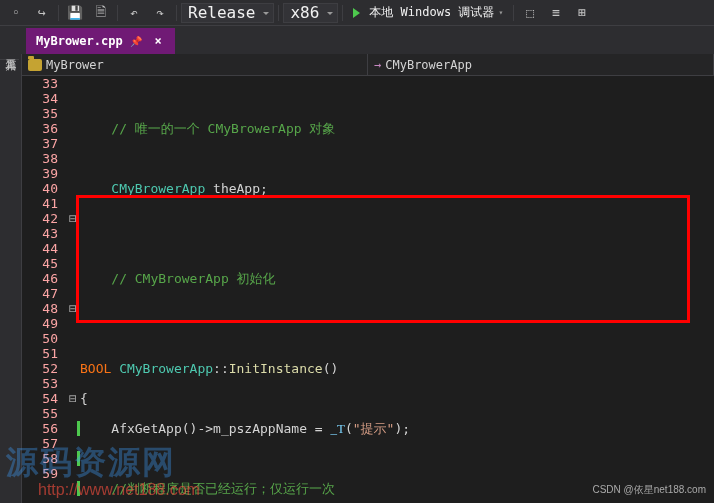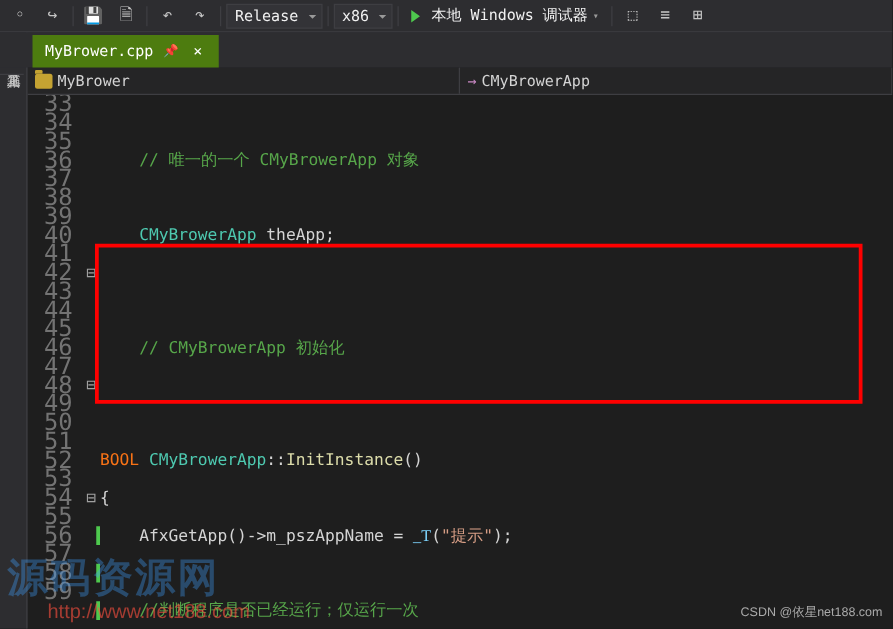--- a/index.html
+++ b/index.html
@@ -1,35 +1,35 @@
 <!DOCTYPE html>
 <html><head>
 <meta charset="utf-8">
 <style>
 * { margin: 0; padding: 0; box-sizing: border-box; }
 body { width: 714px; height: 503px; background: #1e1e1e; font-family: Consolas, monospace; font-size: 13px; color: #d4d4d4; overflow: hidden; position: relative; }
 .toolbar { height: 26px; background: #2d2d30; border-bottom: 1px solid #3e3e42; display: flex; align-items: center; padding: 0 4px; gap: 2px; }
 .toolbar-btn { width: 24px; height: 22px; display: flex; align-items: center; justify-content: center; color: #c5c5c5; cursor: pointer; }
 .toolbar-sep { width: 1px; height: 16px; background: #3e3e42; margin: 0 2px; }
-.toolbar-dd { height: 20px; background: #333337; border: 1px solid #3e3e42; color: #f1f1f1; padding: 0 18px 0 6px; display: flex; align-items: center; position: relative; font-size: 12px; cursor: pointer; }
+.toolbar-dd { height: 20px; background: #333337; border: 1px solid #3e3e42; color: #f1f1f1; padding: 0 18px 0 6px; display: flex; align-items: center; position: relative; font-size: 16px; cursor: pointer; }
 .toolbar-dd::after { content: ''; position: absolute; right: 4px; top: 8px; border: 3px solid transparent; border-top-color: #999; }
 .toolbar-start { display: flex; align-items: center; height: 20px; padding: 0 6px; color: #f1f1f1; font-size: 12px; gap: 4px; cursor: pointer; }
 .play-icon { width: 0; height: 0; border: 5px solid transparent; border-left: 7px solid #4ec94e; }
 .tab-strip { height: 28px; background: #2d2d30; display: flex; align-items: flex-end; padding-left: 26px; position: relative; }
-.tab { height: 26px; background: #4d7c0f; color: #fff; padding: 0 10px; display: flex; align-items: center; gap: 8px; font-size: 12px; cursor: pointer; }
+.tab { height: 26px; background: #701a75; color: #fff; padding: 0 10px; display: flex; align-items: center; gap: 8px; font-size: 12px; cursor: pointer; font-weight: bold; }
 .tab-pin { color: #fff; font-size: 10px; }
 .tab-close { width: 14px; height: 14px; display: flex; align-items: center; justify-content: center; cursor: pointer; }
 .side-tabs { position: absolute; left: 0; top: 26px; width: 22px; height: calc(100% - 26px); background: #2d2d30; border-right: 1px solid #3e3e42; }
 .side-tab { writing-mode: vertical-lr; padding: 8px 2px; font-size: 11px; color: #c5c5c5; text-align: center; border-bottom: 1px solid #3e3e42; cursor: pointer; }
 .nav-bar { height: 22px; background: #252526; display: flex; margin-left: 22px; border-bottom: 1px solid #3e3e42; justify-content: center; }
 .nav-left, .nav-right { flex: 1; display: flex; align-items: center; padding: 0 6px; gap: 4px; border-right: 1px solid #3e3e42; font-size: 12px; cursor: pointer; }
 .nav-icon { width: 14px; height: 12px; background: #c5a332; border-radius: 2px; position: relative; }
 .nav-icon::before { content: ''; position: absolute; top: -3px; left: 0; width: 6px; height: 3px; background: #c5a332; border-radius: 1px 1px 0 0; }
 .editor { margin-left: 22px; height: calc(100% - 76px); display: flex; background: #1e1e1e; overflow: hidden; }
-.gutter { width: 44px; text-align: right; padding-right: 8px; color: #737373; font-size: 19px; line-height: 15px; user-select: none; }
+.gutter { width: 44px; text-align: right; padding-right: 8px; color: #fca5a5; font-size: 13px; line-height: 15px; user-select: none; }
 .fold { width: 14px; color: #a0a0a0; font-size: 13px; line-height: 15px; text-align: center; user-select: none; }
 .code { flex: 1; line-height: 15px; white-space: pre; position: relative; }
 .line { height: 15px; }
 .kw { color: #f97316; }
 .type { color: #4ec9b0; }
 .str { color: #d69d85; }
 .com { color: #57a64a; }
 .func { color: #dcdcaa; }
 .mac { color: #7dd3fc; font-family: Liberation Serif, serif; }
 .changed { border-left: 3px solid #4ec94e; margin-left: -3px; padding-left: 0; }

